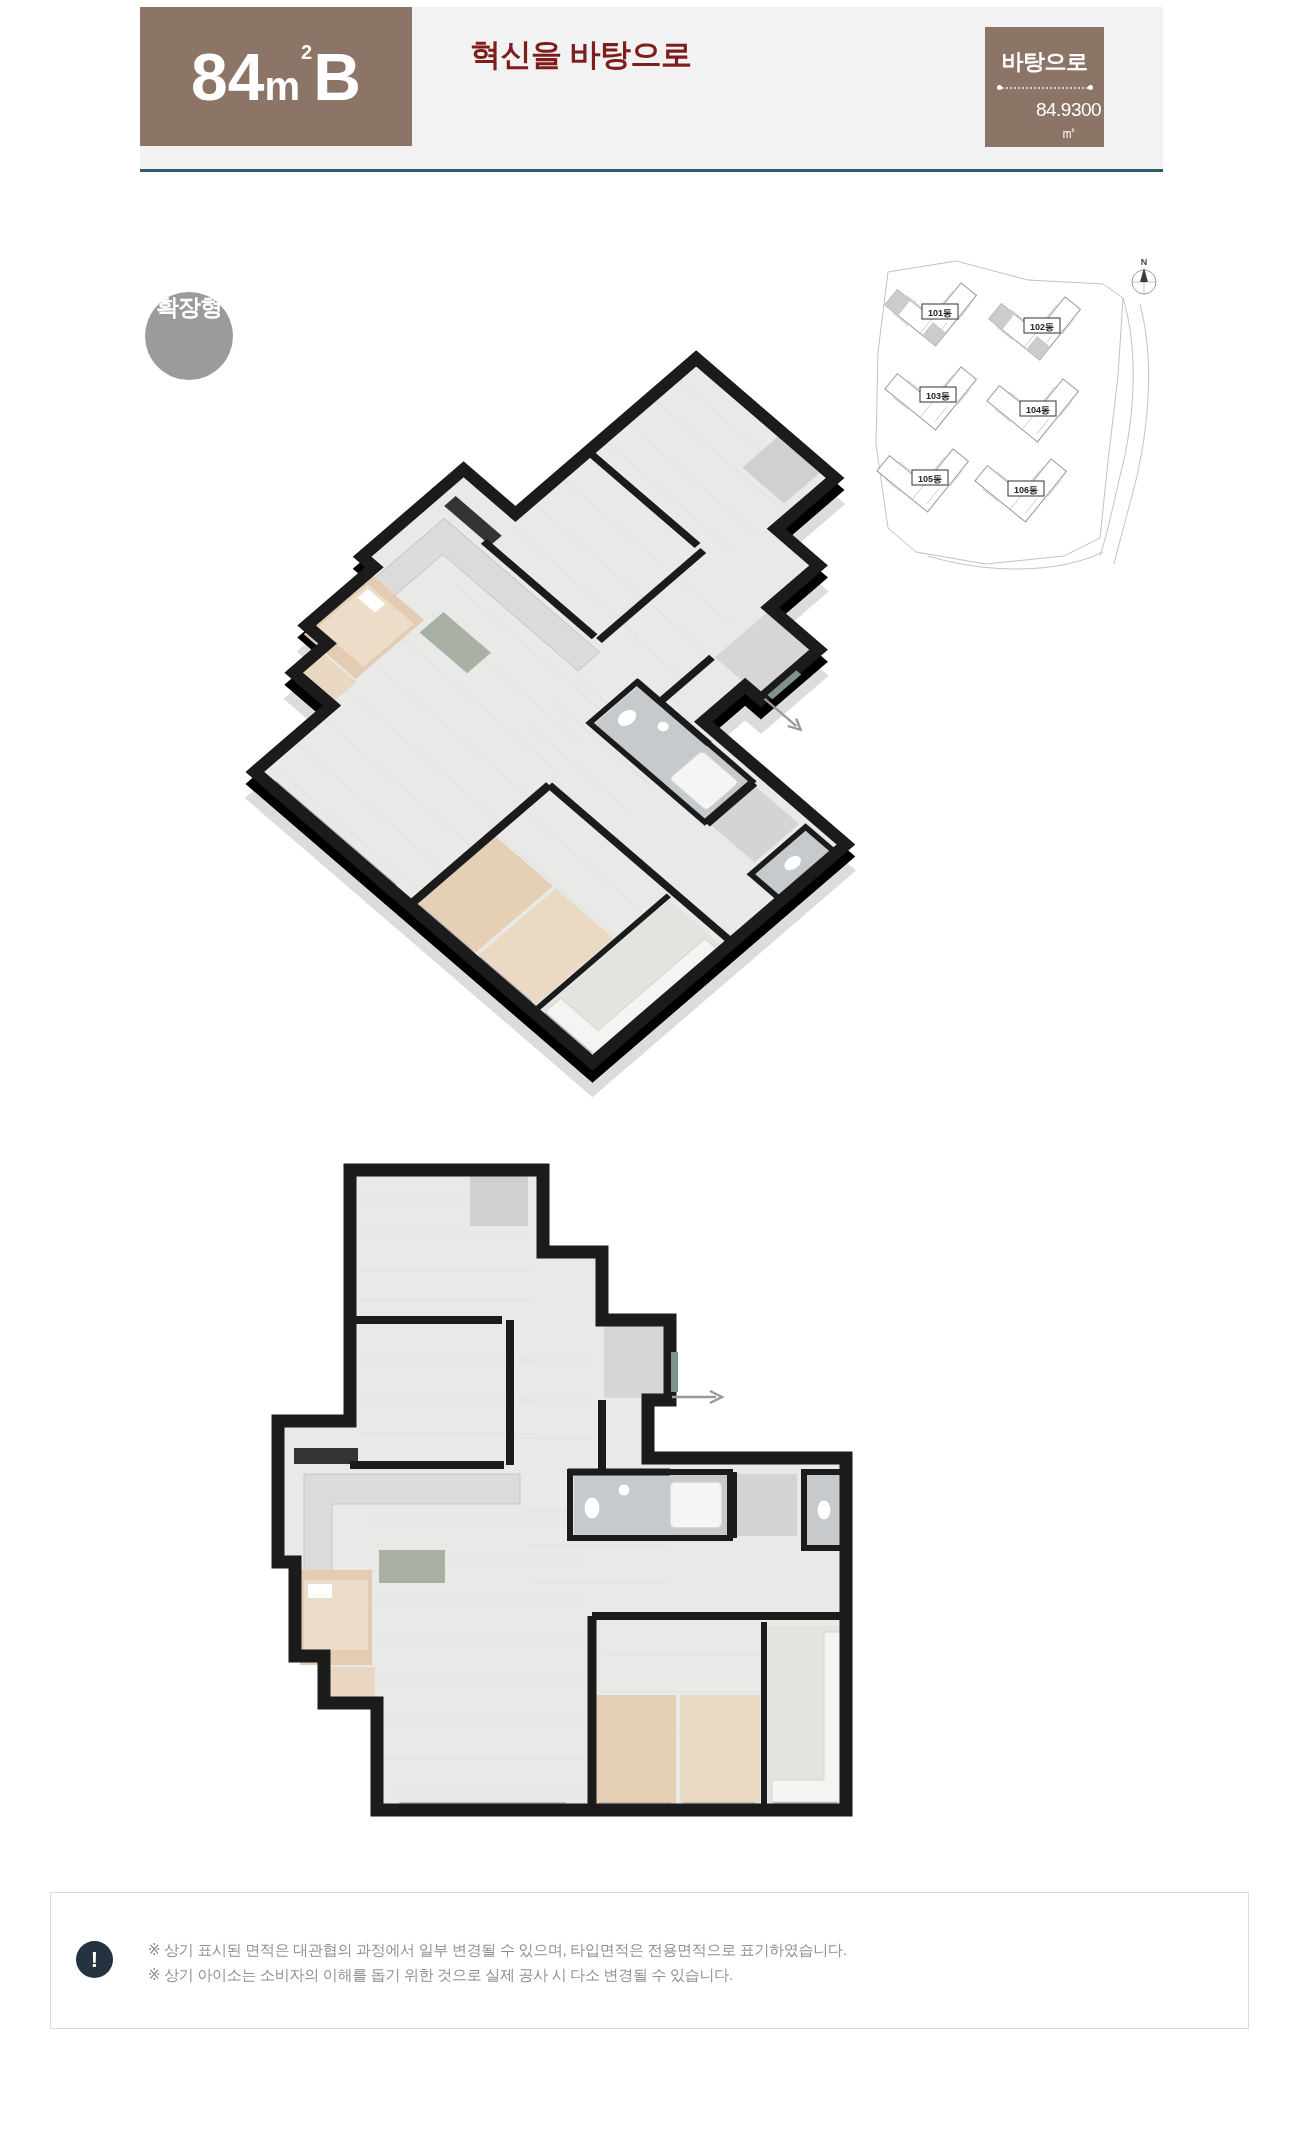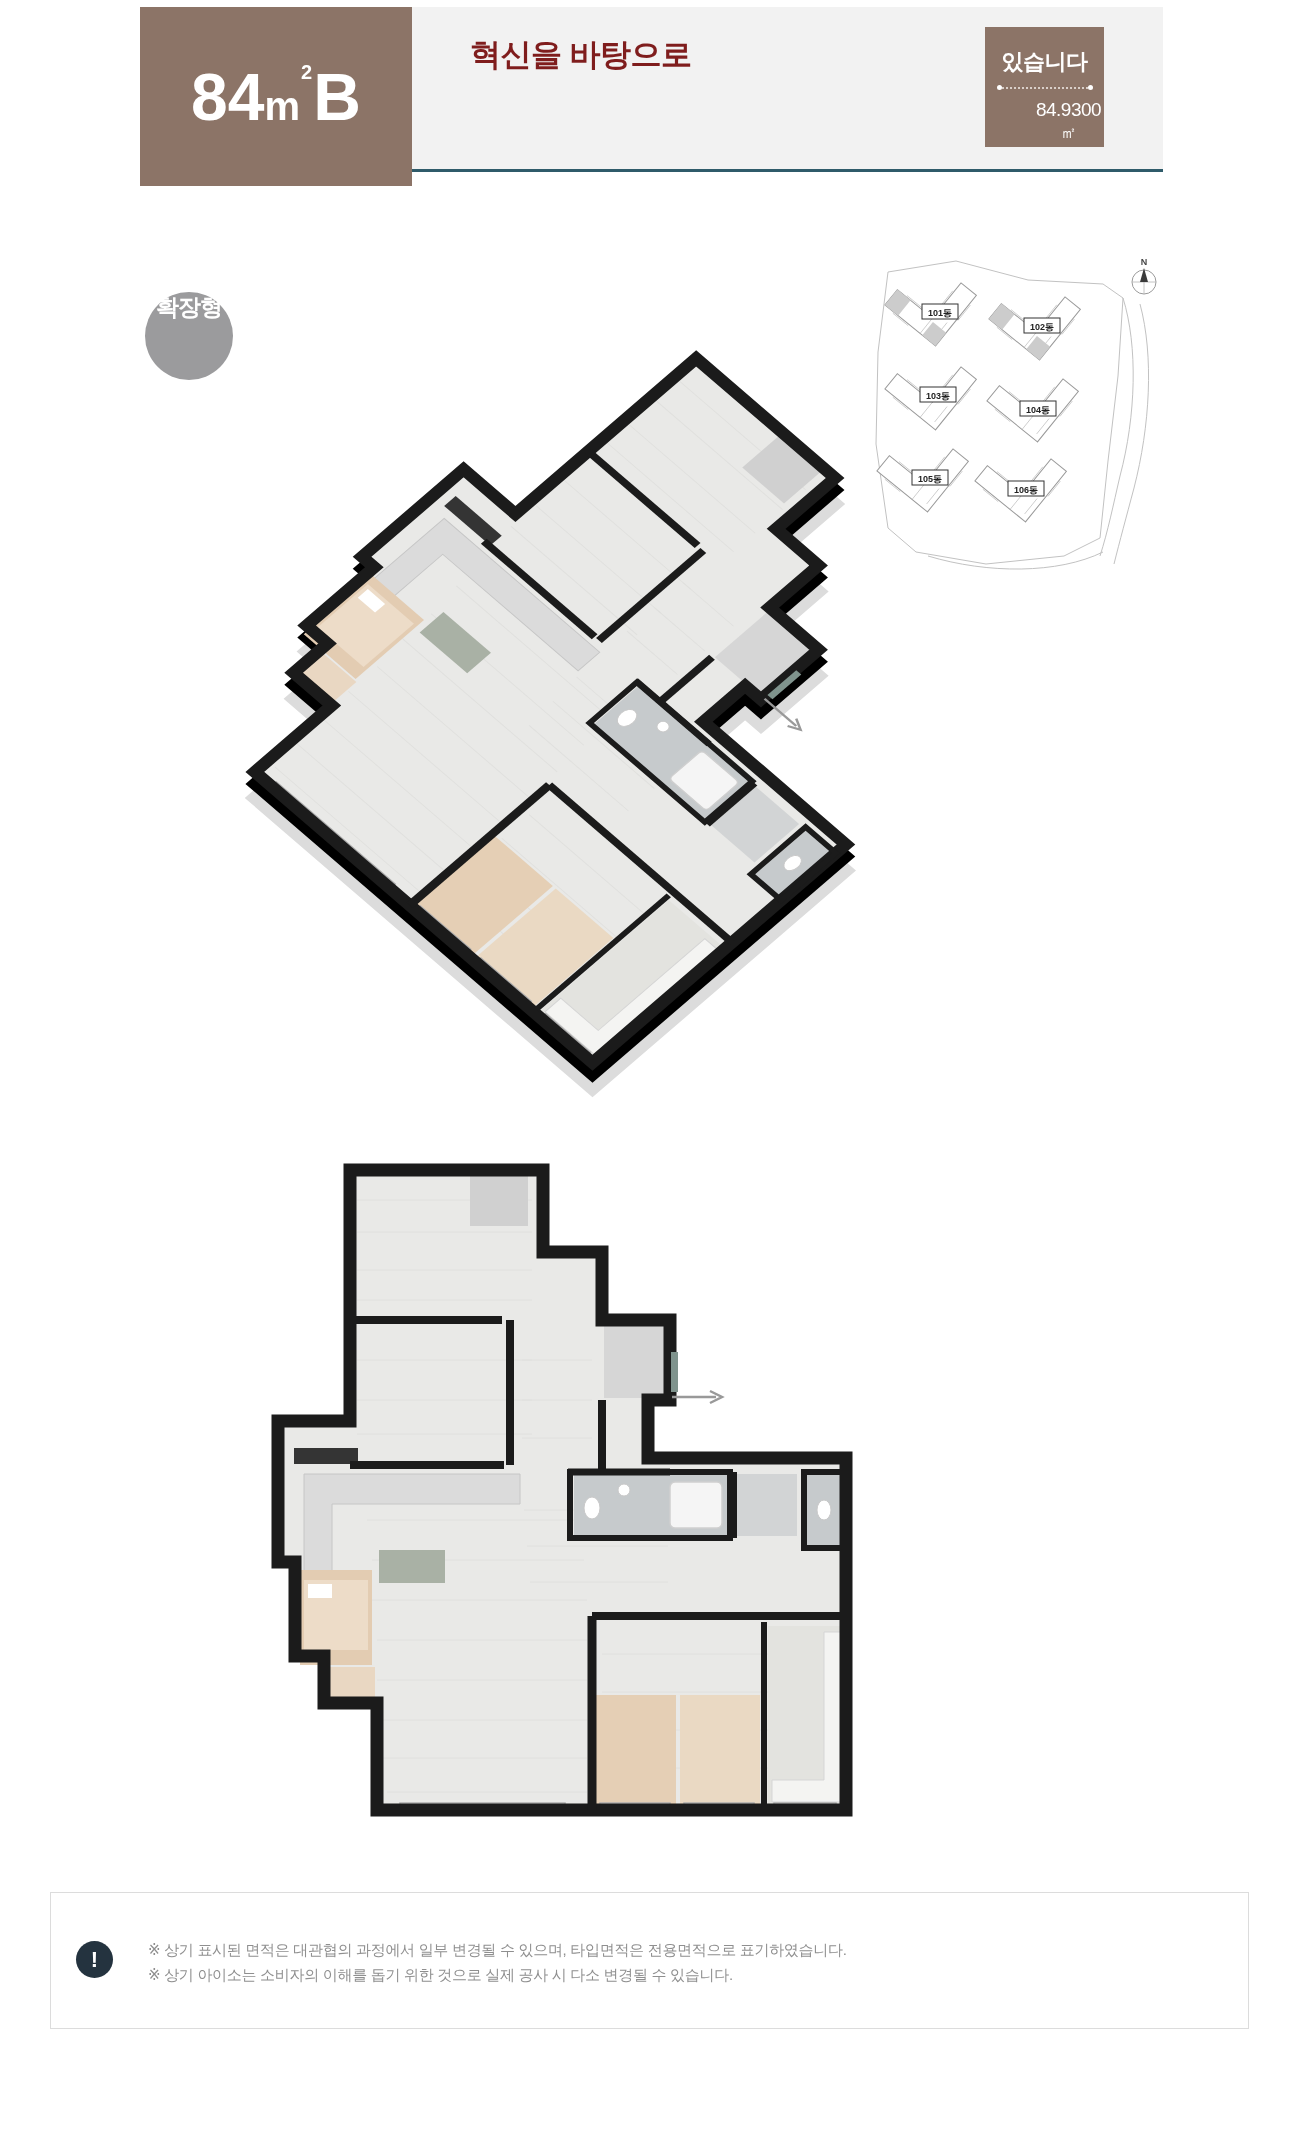--- a/index.html
+++ b/index.html
@@ -10,21 +10,21 @@
     overflow:hidden;
   }
   .abs { position:absolute; }
 
   
   .hdr-strip {
     left:140px; top:7px; width:1023px; height:165px;
     background:#f2f2f2; border-bottom:3px solid #2f5b6a;
   }
   .type-box {
-    left:140px; top:7px; width:272px; height:179px;
+    left:140px; top:7px; width:272px; height:139px;
     background:#8c7467; color:#ffffff;
     display:flex; align-items:center; justify-content:center;
   }
   .type-box .t-num { font-size:66px; font-weight:bold; line-height:1; }
   .type-box .t-unit { font-size:40px; font-weight:bold; line-height:1; position:relative; top:9px; }
   .type-box .t-unit sup { font-size:20px; font-weight:bold; position:relative; top:-26px; left:1px; }
   .type-box .t-suffix { font-size:66px; font-weight:bold; line-height:1; margin-left:2px; }
   .hdr-title {
     left:470px; top:33px; width:480px;
     color:#7f1d1d; font-size:31px; font-weight:bold;
@@ -160,21 +160,21 @@
     <span class="t-num">84</span>
     <span class="t-unit"><span>m</span><sup>2</sup></span>
     <span class="t-suffix">B</span>
   </div>
 
   <div class="abs hdr-title">
     <div>혁신을 바탕으로</div>
   </div>
 
   <div class="abs area-box">
-    <div class="area-label">있습니다</div>
+    <div class="area-label">바탕으로</div>
     <div class="area-divider"></div>
     <div class="area-value"><span>84.9300</span><span class="u">㎡</span></div>
   </div>
 </header>
 
 <div class="abs badge">
   <span>확장형</span>
 </div>
 
 <svg class="abs" style="left:245px; top:338px;" width="625" height="790" viewBox="0 0 625 790">

